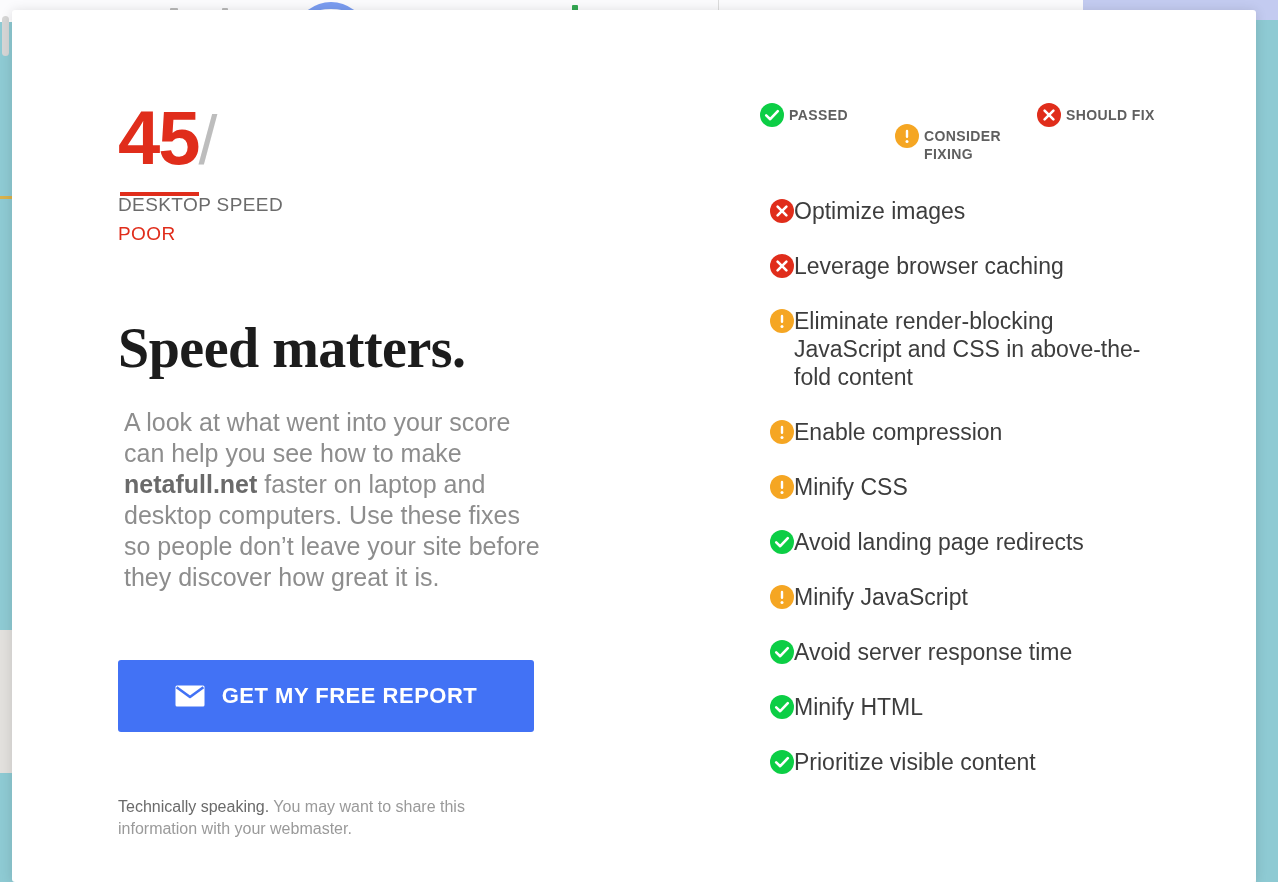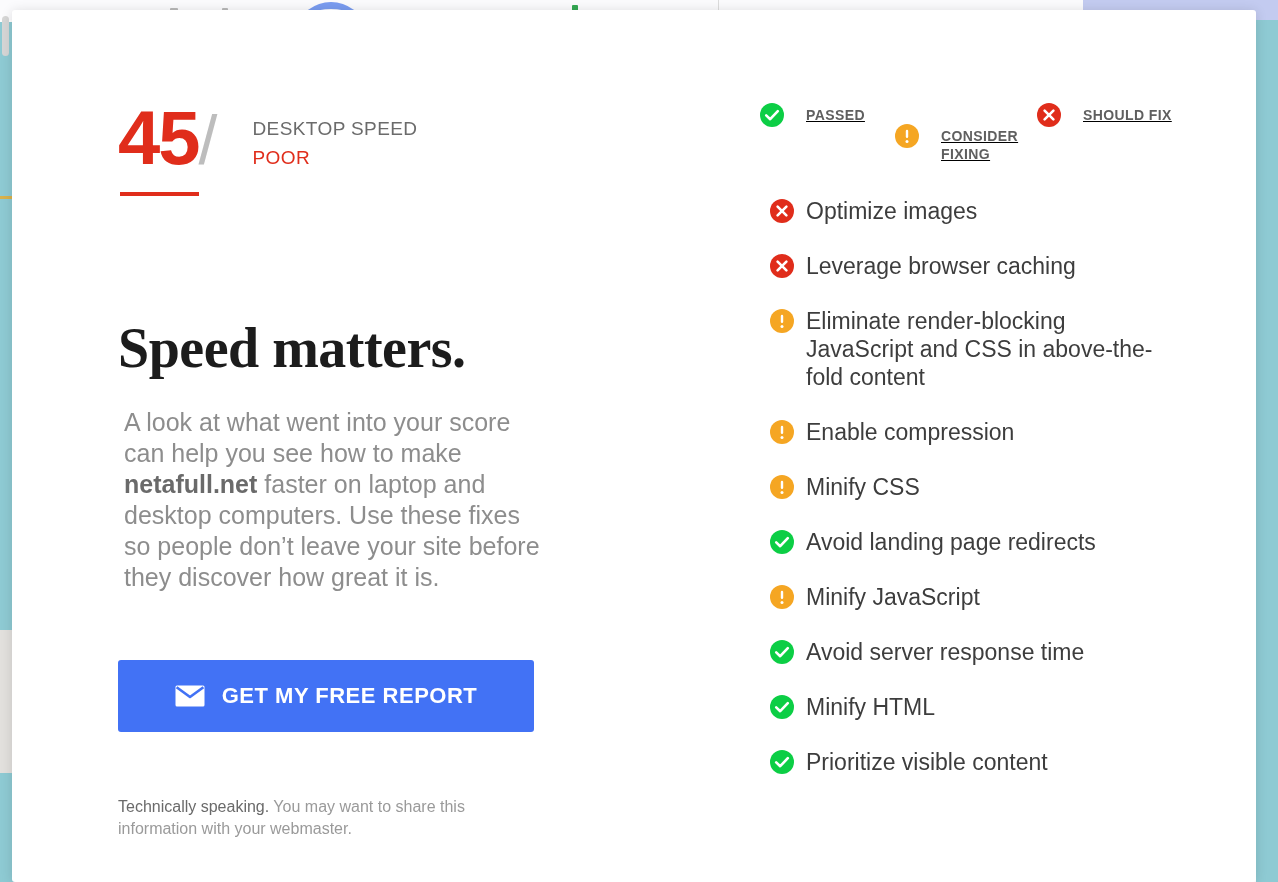--- a/index.html
+++ b/index.html
@@ -121,20 +121,21 @@
     top: 0;
     width: 460px;
   }
 
   .score-row {
     position: absolute;
     left: 0;
     top: 90px;
     display: flex;
     align-items: flex-start;
+    flex-direction: column;
   }
   .score-block {
     position: relative;
     padding-right: 36px;
   }
   .score-line {
     display: flex;
     align-items: baseline;
     line-height: 1;
   }
@@ -253,22 +254,21 @@
   .legend {
     position: absolute;
     left: 0;
     top: 92px;
     display: flex;
     align-items: flex-start;
   }
   .legend-item {
     display: flex;
     align-items: flex-start;
-    gap: 22px;
-    text-decoration: underline;
+    gap: 5px;
   }
   .legend-item.passed { width: 135px; }
   .legend-item.consider { width: 142px; margin-top: 21px; }
   .legend-text {
     font-size: 14px;
     font-weight: bold;
     color: #5f5f5f;
     letter-spacing: 0.4px;
     line-height: 18px;
     padding-top: 4px;
@@ -278,21 +278,21 @@
   .findings {
     position: absolute;
     left: 10px;
     top: 186px;
     width: 400px;
   }
   .finding {
     position: relative;
     display: flex;
     align-items: flex-start;
-    gap: 12px;
+    gap: 0;
     margin-bottom: 26px;
   }
   .finding-text {
     font-size: 23px;
     line-height: 28px;
     color: #3d3d3d;
     text-indent: -36px;
     padding-left: 0;
     margin-top: 1px;
   }

